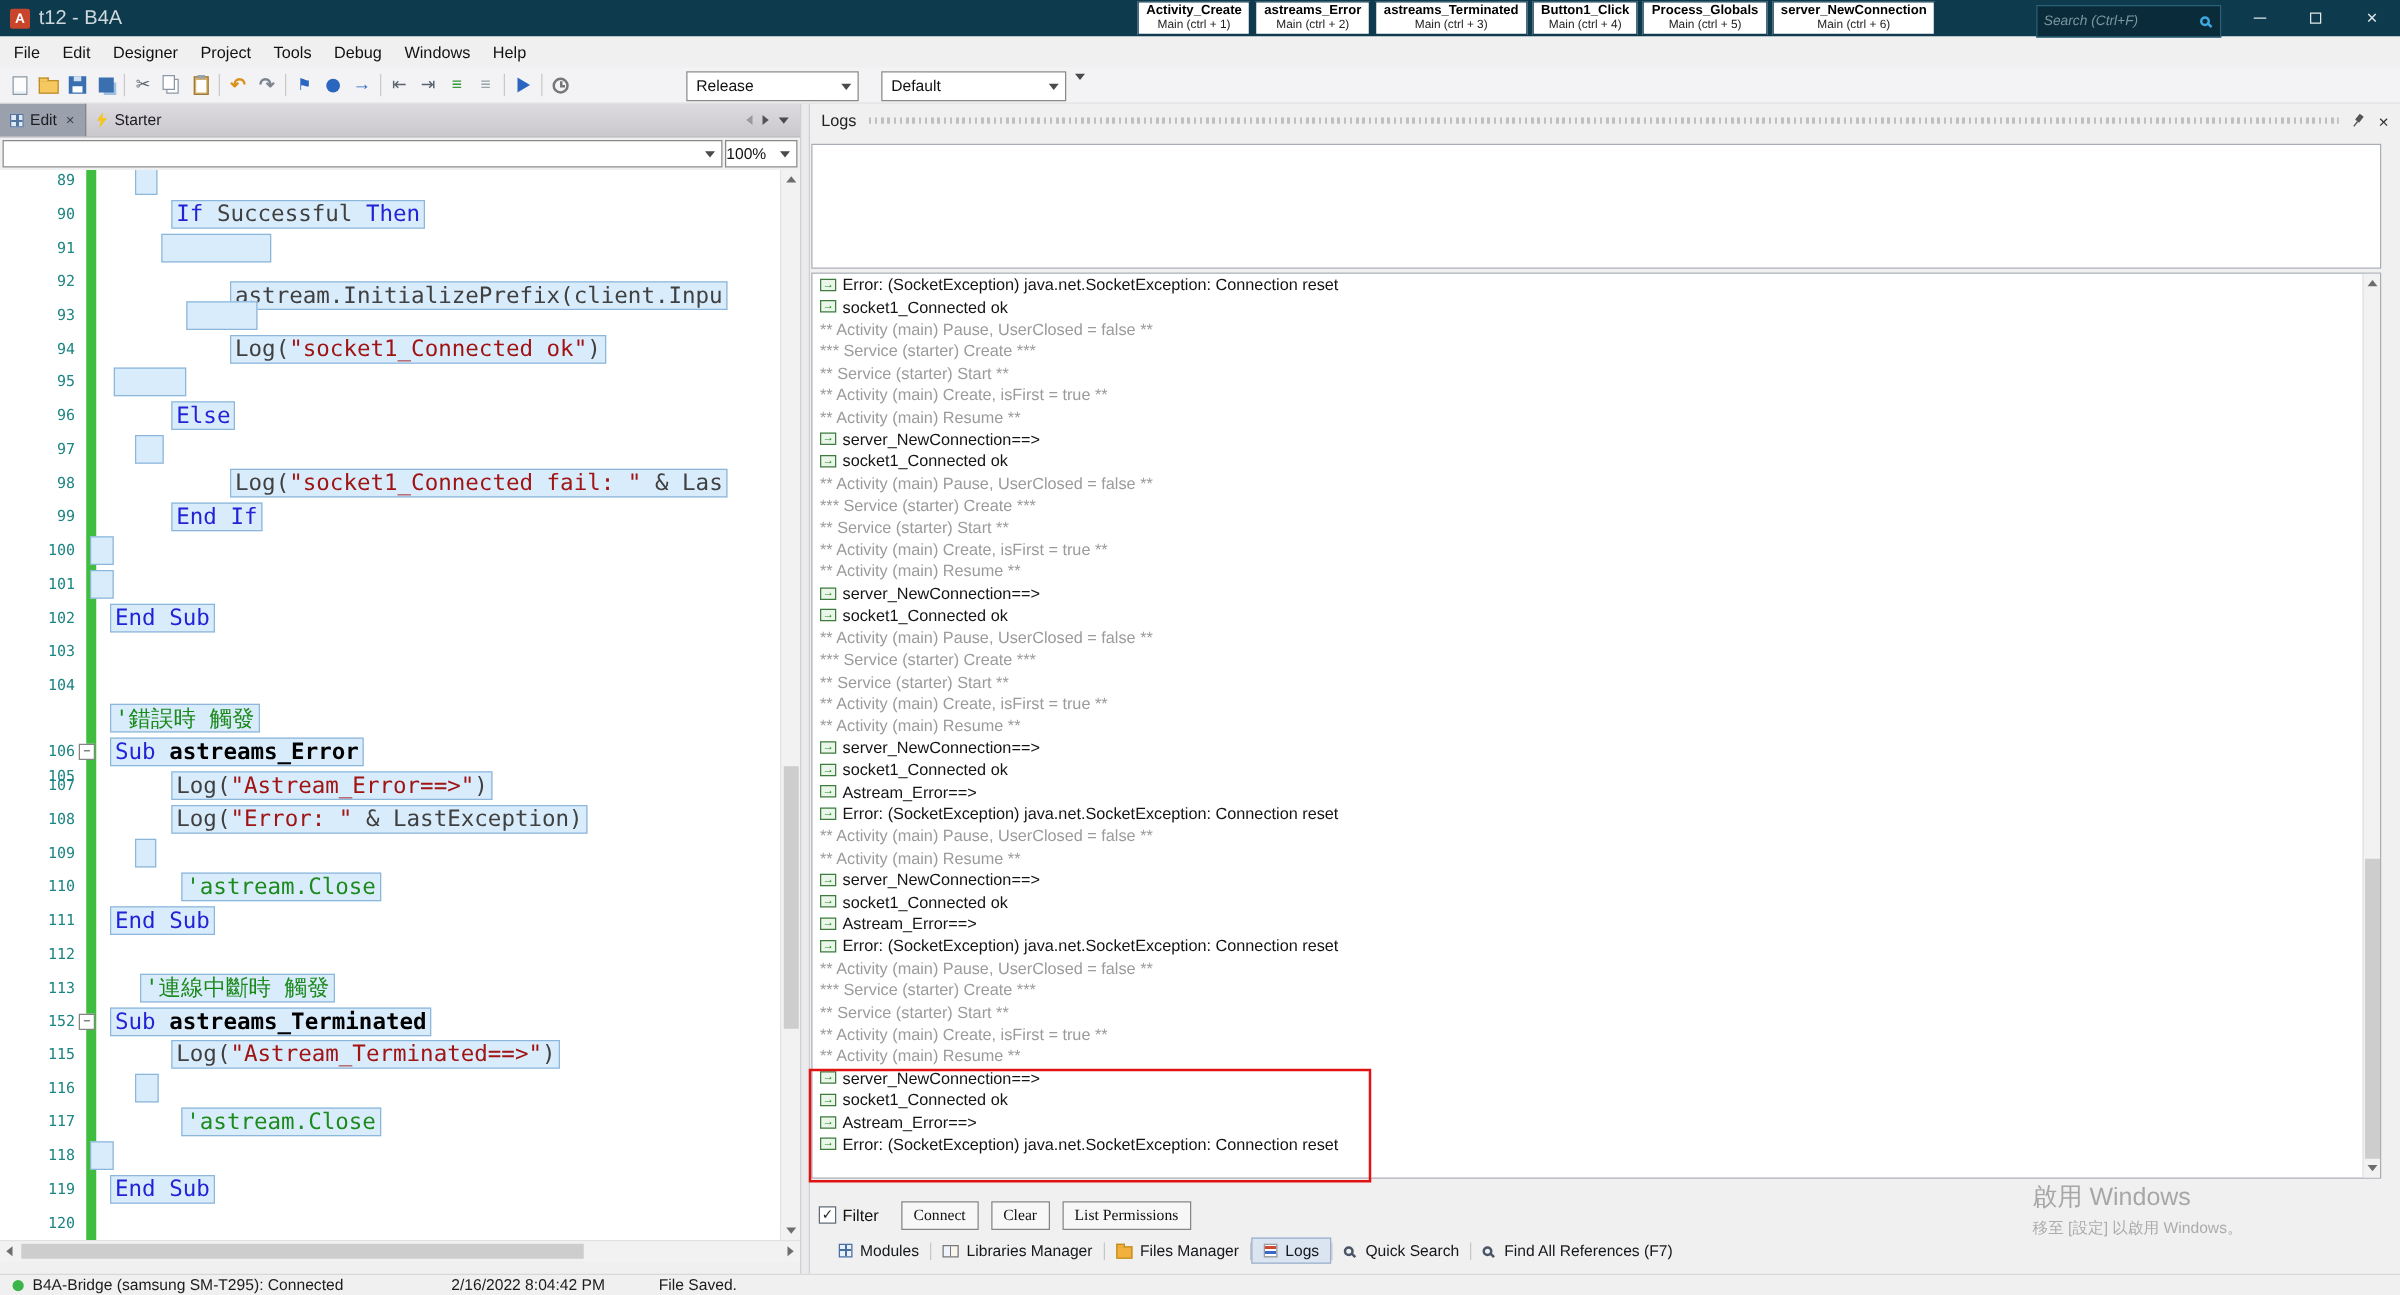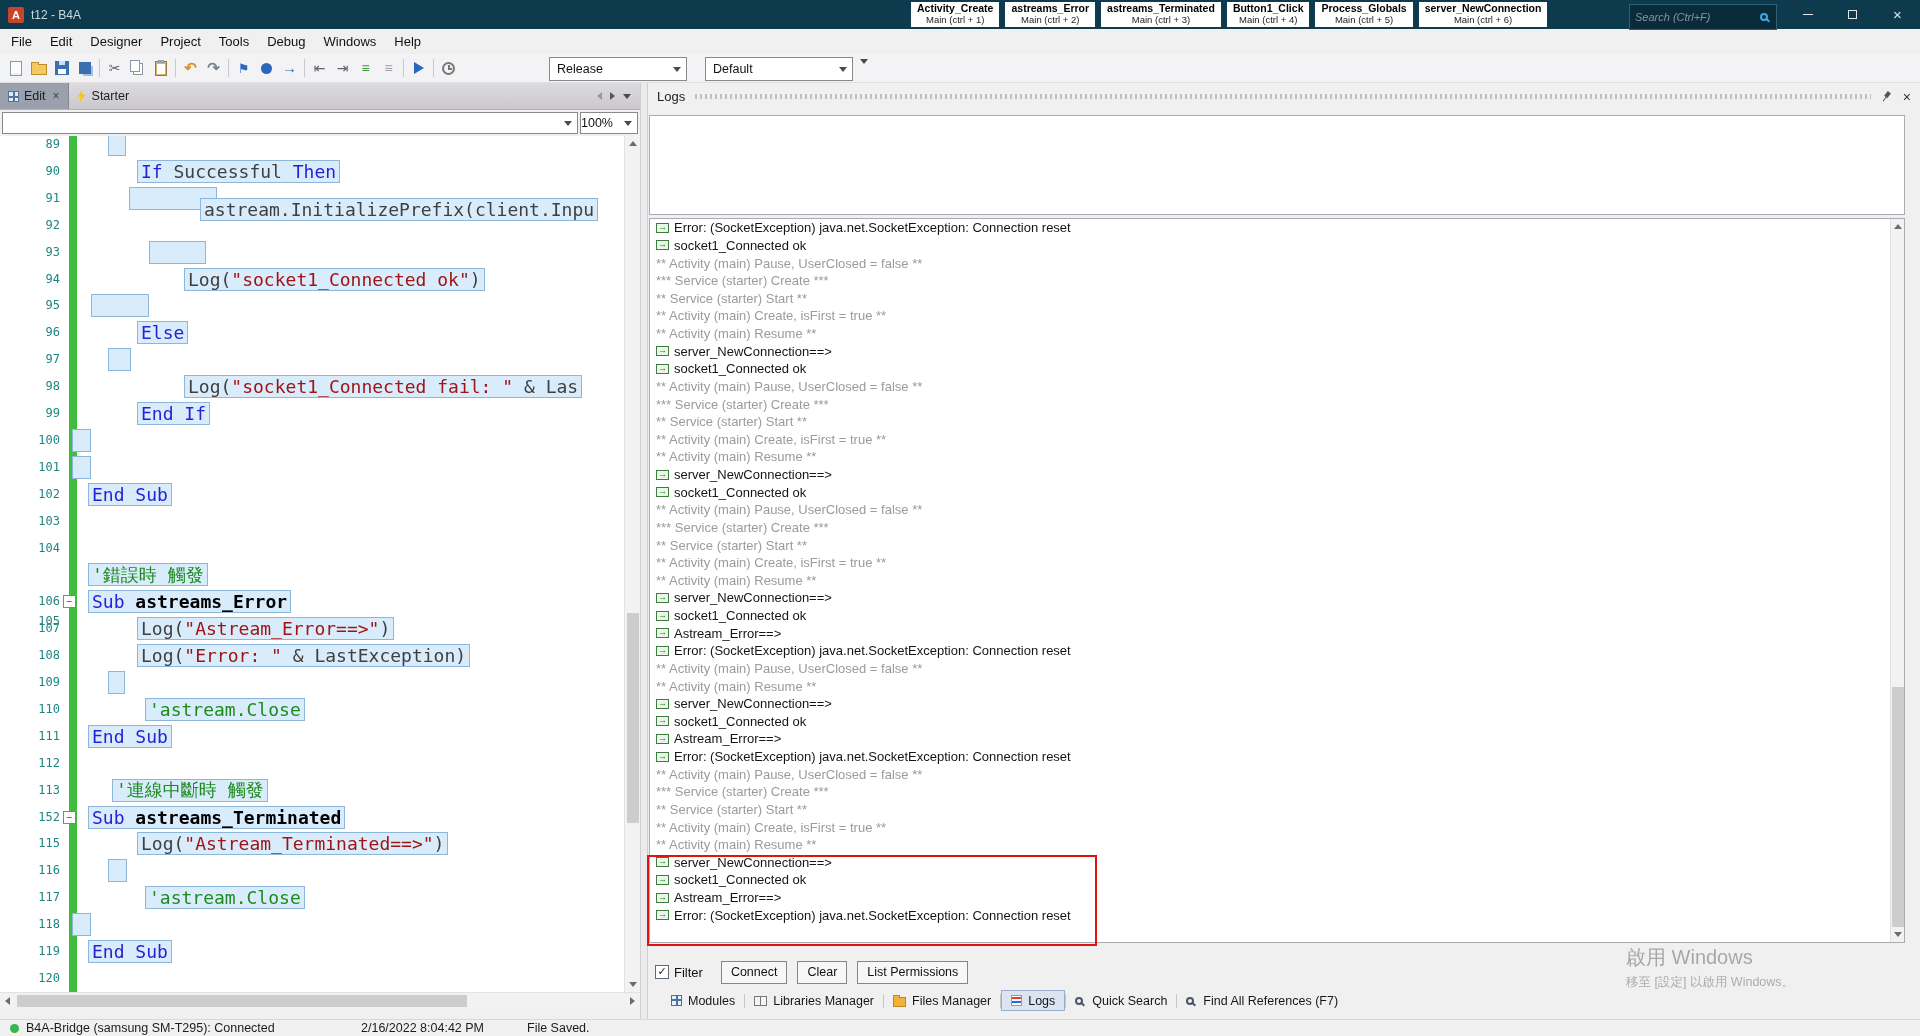--- a/index.html
+++ b/index.html
@@ -1,21 +1,21 @@
 <!DOCTYPE html>
 <html><head>
 <meta charset="utf-8">
 <style>
   *{margin:0;padding:0;box-sizing:border-box}
   html,body{width:1920px;height:1036px;overflow:hidden;font-family:"Liberation Sans",sans-serif;background:#f0f0f0;position:relative}
 
   
   .titlebar{position:absolute;left:0;top:0;width:1920px;height:29px;background:#0d3b4d;display:flex;align-items:center;z-index:30}
   .app-icon{width:16px;height:16px;margin:0 7px 0 8px;background:#c8452c;color:#fff;font-size:11px;font-weight:bold;display:flex;align-items:center;justify-content:center;border-radius:2px}
-  .title-text{color:#cdd9de;font-size:12px}
+  .title-text{color:#cdd9de;font-size:16px}
   .hotkey-tabs{position:absolute;left:910px;top:1px;height:27px;display:flex;gap:4px}
   .hk-tab{background:#fff;border:1px solid #123a52;padding:1px 6px;text-align:center;line-height:1.12}
   .hk-name{font-weight:bold;font-size:10.5px;color:#000;white-space:nowrap}
   .hk-sub{font-size:9.5px;color:#222;white-space:nowrap}
   .search-box{position:absolute;left:1629px;top:4px;width:148px;height:21px;background:#0a2c3a;border:1px solid #2a6078;display:flex;align-items:center;padding:12px 5px;color:#7f95a0;font-style:italic;font-size:11px}
   .mag{width:8px;height:8px;border:2px solid #3fa9e0;border-radius:50%;position:relative;flex:none}
   .search-box .mag{margin-left:auto;margin-right:3px}
   .mag::after{content:"";position:absolute;width:5px;height:2px;background:#3fa9e0;right:-4px;bottom:-2px;transform:rotate(45deg)}
   .win-controls{position:absolute;right:0;top:0;height:29px;display:flex}
   .win-btn{width:45px;height:100%;display:flex;align-items:center;justify-content:center}
@@ -115,21 +115,21 @@
   .log-ic{width:13px;height:10px;border:1px solid #3f7d3f;background:#eaf6ea;flex:none;display:flex;align-items:center;justify-content:center}
   .log-ic::after{content:"→";font-size:9px;color:#1d8a1d;line-height:1;margin-top:-1px}
   .log-scroll{position:absolute;right:0;top:0;width:14px;height:100%;background:#f2f2f2;border-left:1px solid #e0e0e0}
   .log-thumb{position:absolute;left:1px;width:12px;top:468px;height:241px;background:#cdcdcd}
   .red-box{position:absolute;left:647px;top:855px;width:450px;height:91px;border:2px solid #e01212;z-index:6}
 
   .filter-row{position:absolute;left:655px;top:960px;height:24px;display:flex;align-items:center}
   .checkbox{width:14px;height:14px;background:#fff;border:1px solid #5f6a75;display:flex;align-items:center;justify-content:center}
   .check{font-size:11px;color:#222;margin-top:-1px}
   .filter-label{font-size:13px;color:#111;margin:0 18px 0 5px}
-  .btn{height:23px;padding:0 9px;background:#f7f7f7;border:1px solid #868686;font-size:12.5px;color:#111;font-family:Liberation Sans, sans-serif;margin-right:10px;white-space:nowrap}
+  .btn{height:23px;padding:0 9px;background:#f7f7f7;border:1px solid #868686;font-size:12.5px;color:#111;font-family:Liberation Serif, serif;margin-right:10px;white-space:nowrap}
 
   .bottom-tabs{position:absolute;left:648px;top:989px;width:1272px;height:23px;display:flex;align-items:center;padding-left:14px;background:#f0f0f0}
   .btab{display:flex;align-items:center;gap:6px;height:21px;padding:0 9px;font-size:12.5px;color:#15171b;white-space:nowrap}
   .btab.sel{background:#dbe5f1;border:1px solid #99aecb}
   .bt-sep{width:1px;height:14px;background:#c6c6c6}
   .bt-ic{flex:none}
   .bt-modules{width:11px;height:11px;border:1px solid #4a6fa5;background:linear-gradient(to right,rgba(0,0,0,0) 0 4px,#4a6fa5 4px 6px,rgba(0,0,0,0) 6px),linear-gradient(to bottom,rgba(0,0,0,0) 0 3px,#4a6fa5 3px 5px,rgba(0,0,0,0) 5px),#e8f0fa}
   .bt-book{width:13px;height:10px;border:1px solid #777;background:linear-gradient(to right,#eef4fb 0 48%,#777 48% 52%,#fbf4ee 52%)}
   .bt-folder{width:13px;height:10px;background:#f2b13c;border:1px solid #c08a20;position:relative;margin-top:2px}
   .bt-folder::before{content:"";position:absolute;left:-1px;top:-3px;width:5px;height:2px;background:#f2b13c;border:1px solid #c08a20;border-bottom:none}
@@ -346,21 +346,21 @@
       <div class="ln" style="top: 748.2px;">117</div>
       <div class="ln" style="top: 775.1px;">118</div>
       <div class="ln" style="top: 802px;">119</div>
       <div class="ln" style="top: 828.9px;">120</div>
     </div>
   <div class="green-bar"></div>
   <div class="code-rows" id="code-rows">
       <div class="code-row" style="top: -5px;"><span class="code-box ebox" style="margin-left: 108px; width: 18px;"></span></div>
       <div class="code-row" style="top: 21.9px;"><span class="code-box" style="margin-left: 137px;"><span class="seg-kw">If</span><span class="seg-tx"> Successful </span><span class="seg-kw">Then</span></span></div>
       <div class="code-row" style="top: 48.8px;"><span class="code-box ebox" style="margin-left: 129px; width: 88px;"></span></div>
-      <div class="code-row" style="top: 60px; padding-left: 16px;"><span class="code-box" style="margin-left: 184px;"><span class="seg-tx">astream.InitializePrefix(client.Inpu</span></span></div>
+      <div class="code-row" style="top: 87px;"><span class="code-box" style="margin-left: 184px;"><span class="seg-tx">astream.InitializePrefix(client.Inpu</span></span></div>
       <div class="code-row" style="top: 102.6px;"><span class="code-box ebox" style="margin-left: 149px; width: 57px;"></span></div>
       <div class="code-row" style="top: 129.5px;"><span class="code-box" style="margin-left: 184px;"><span class="seg-tx">Log(</span><span class="seg-st">"socket1_Connected ok"</span><span class="seg-tx">)</span></span></div>
       <div class="code-row" style="top: 156.4px;"><span class="code-box ebox" style="margin-left: 91px; width: 58px;"></span></div>
       <div class="code-row" style="top: 183.3px;"><span class="code-box" style="margin-left: 137px;"><span class="seg-kw">Else</span></span></div>
       <div class="code-row" style="top: 210.2px;"><span class="code-box ebox" style="margin-left: 108px; width: 23px;"></span></div>
       <div class="code-row" style="top: 237.1px;"><span class="code-box" style="margin-left: 184px;"><span class="seg-tx">Log(</span><span class="seg-st">"socket1_Connected fail: "</span><span class="seg-tx"> &amp; Las</span></span></div>
       <div class="code-row" style="top: 264px;"><span class="code-box" style="margin-left: 137px;"><span class="seg-kw">End If</span></span></div>
       <div class="code-row" style="top: 290.9px;"><span class="code-box ebox" style="margin-left: 72px; width: 19px;"></span></div>
       <div class="code-row" style="top: 317.8px;"><span class="code-box ebox" style="margin-left: 72px; width: 19px;"></span></div>
       <div class="code-row" style="top: 344.7px;"><span class="code-box" style="margin-left: 88px;"><span class="seg-kw">End Sub</span></span></div>

